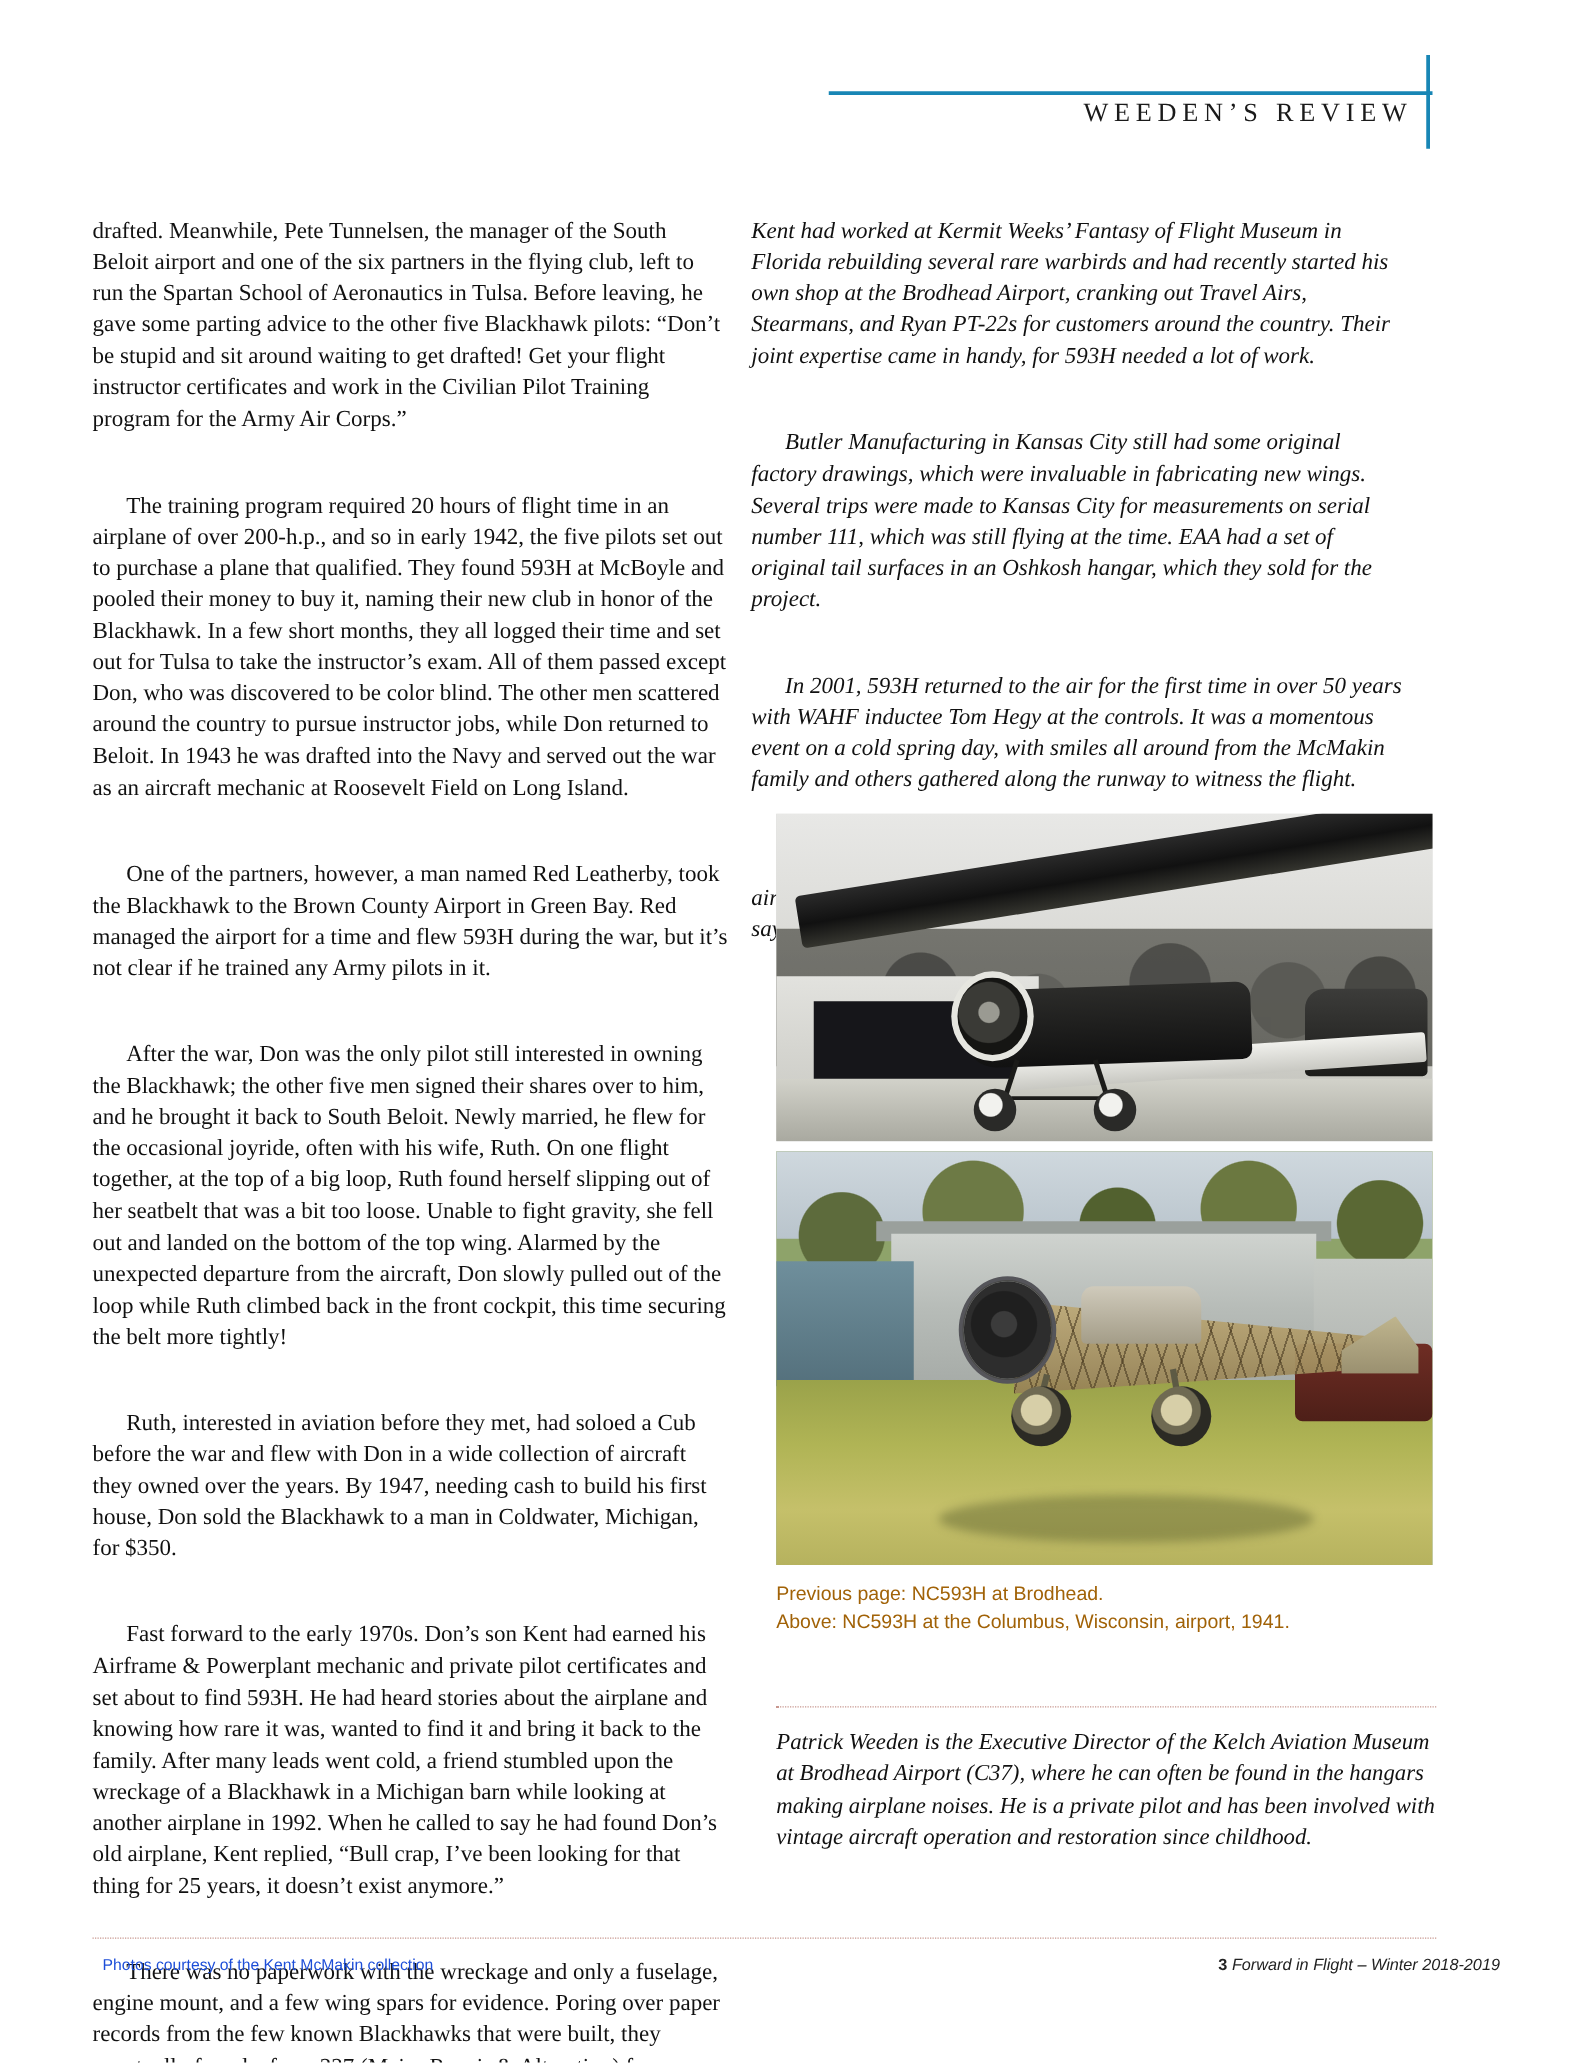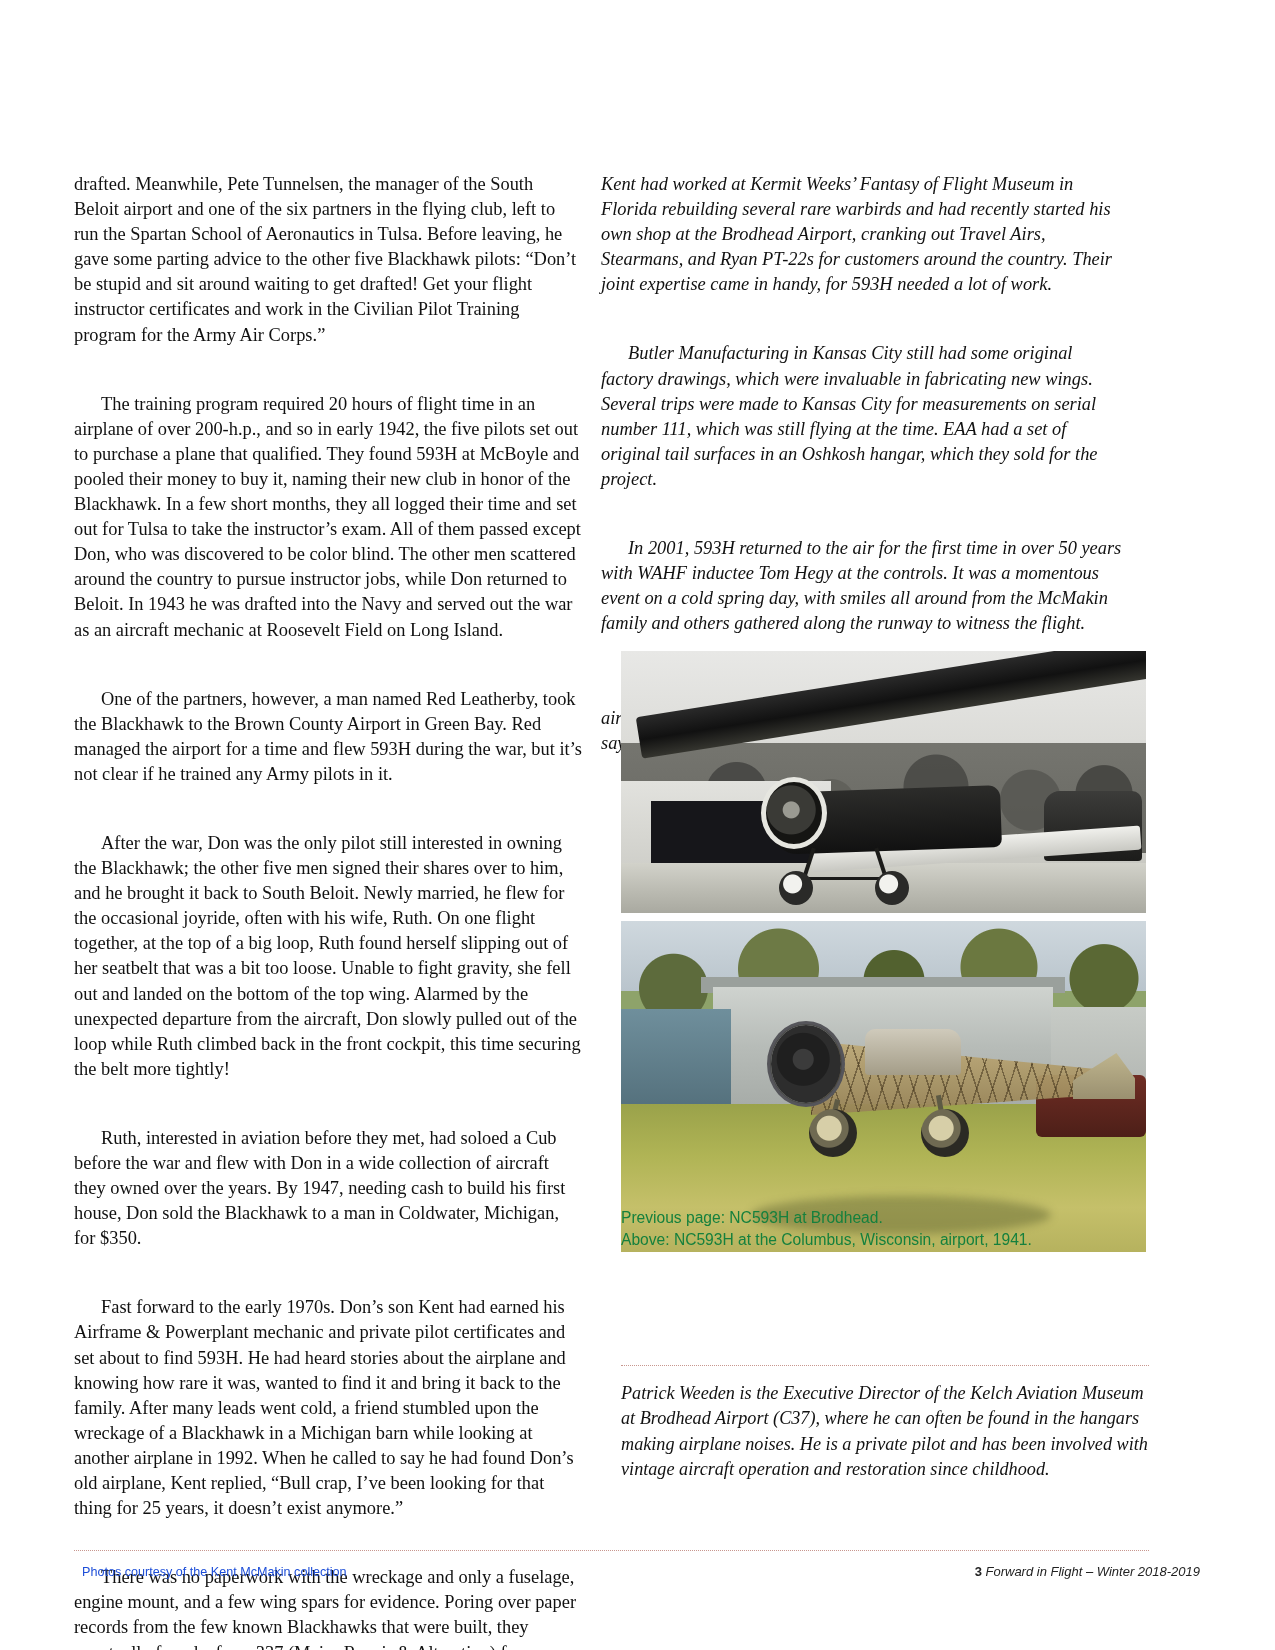--- a/index.html
+++ b/index.html
@@ -312,26 +312,26 @@
     position: absolute; left: 130px; bottom: 18px; width: 300px; height: 38px;
     background: rgba(60,70,30,.35);
     border-radius: 50%;
     filter: blur(4px);
   }
 
   
   .caption {
     position: absolute;
     left: 621px;
-    top: 1207px;
+    top: 1265px;
     width: 530px;
     font-family: "Liberation Sans", sans-serif;
     font-size: 15.6px;
     line-height: 21.5px;
-    color: #15803d;
+    color: #a16207;
   }
 
   
   .dotted-sep {
     position: absolute;
     left: 621px;
     top: 1365px;
     width: 528px;
     border-top: 1.5px dotted #c8978f;
   }
@@ -378,20 +378,25 @@
   .footer-page {
     font-weight: bold;
     font-style: normal;
   }
 </style>
 </head>
 <body>
 
 <div class="page">
 
+  <div class="header">
+    <div class="header-rule"></div>
+    <div class="header-vrule"></div>
+    <div class="header-title">WEEDEN’S REVIEW</div>
+  </div>
 
   <div class="col col-left">
     <p>drafted. Meanwhile, Pete Tunnelsen, the manager of the South Beloit airport and one of the six partners in the flying club, left to run the Spartan School of Aeronautics in Tulsa. Before leaving, he gave some parting advice to the other five Blackhawk pilots: “Don’t be stupid and sit around waiting to get drafted! Get your flight instructor certificates and work in the Civilian Pilot Training program for the Army Air Corps.”</p>
     <p class="indent">The training program required 20 hours of flight time in an airplane of over 200-h.p., and so in early 1942, the five pilots set out to purchase a plane that qualified. They found 593H at McBoyle and pooled their money to buy it, naming their new club in honor of the Blackhawk. In a few short months, they all logged their time and set out for Tulsa to take the instructor’s exam. All of them passed except Don, who was discovered to be color blind. The other men scattered around the country to pursue instructor jobs, while Don returned to Beloit. In 1943 he was drafted into the Navy and served out the war as an aircraft mechanic at Roosevelt Field on Long Island.</p>
     <p class="indent">One of the partners, however, a man named Red Leatherby, took the Blackhawk to the Brown County Airport in Green Bay. Red managed the airport for a time and flew 593H during the war, but it’s not clear if he trained any Army pilots in it.</p>
     <p class="indent">After the war, Don was the only pilot still interested in owning the Blackhawk; the other five men signed their shares over to him, and he brought it back to South Beloit. Newly married, he flew for the occasional joyride, often with his wife, Ruth. On one flight together, at the top of a big loop, Ruth found herself slipping out of her seatbelt that was a bit too loose. Unable to fight gravity, she fell out and landed on the bottom of the top wing. Alarmed by the unexpected departure from the aircraft, Don slowly pulled out of the loop while Ruth climbed back in the front cockpit, this time securing the belt more tightly!</p>
     <p class="indent">Ruth, interested in aviation before they met, had soloed a Cub before the war and flew with Don in a wide collection of aircraft they owned over the years. By 1947, needing cash to build his first house, Don sold the Blackhawk to a man in Coldwater, Michigan, for $350.</p>
     <p class="indent">Fast forward to the early 1970s. Don’s son Kent had earned his Airframe &amp; Powerplant mechanic and private pilot certificates and set about to find 593H. He had heard stories about the airplane and knowing how rare it was, wanted to find it and bring it back to the family. After many leads went cold, a friend stumbled upon the wreckage of a Blackhawk in a Michigan barn while looking at another airplane in 1992. When he called to say he had found Don’s old airplane, Kent replied, “Bull crap, I’ve been looking for that thing for 25 years, it doesn’t exist anymore.”</p>
     <p class="indent">There was no paperwork with the wreckage and only a fuselage, engine mount, and a few wing spars for evidence. Poring over paper records from the few known Blackhawks that were built, they eventually found a form 337 (Major Repair &amp; Alteration) for a specific tailwheel modification on serial number 110. The fuselage in the barn had the matching modification, so all agreed this one was it. Kent bought it sight-unseen for $2,500.</p>
   </div>

